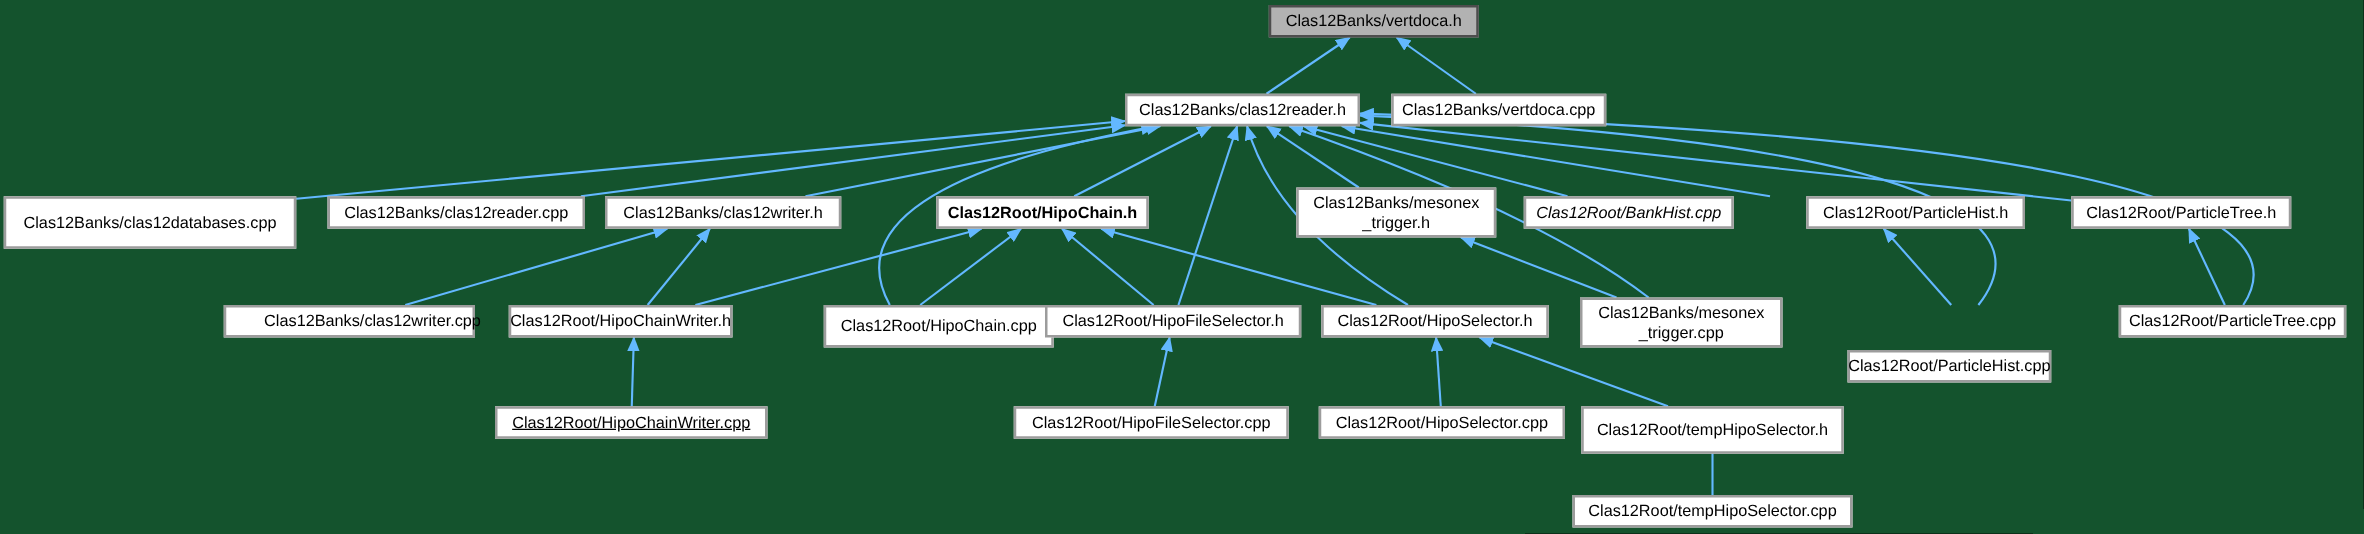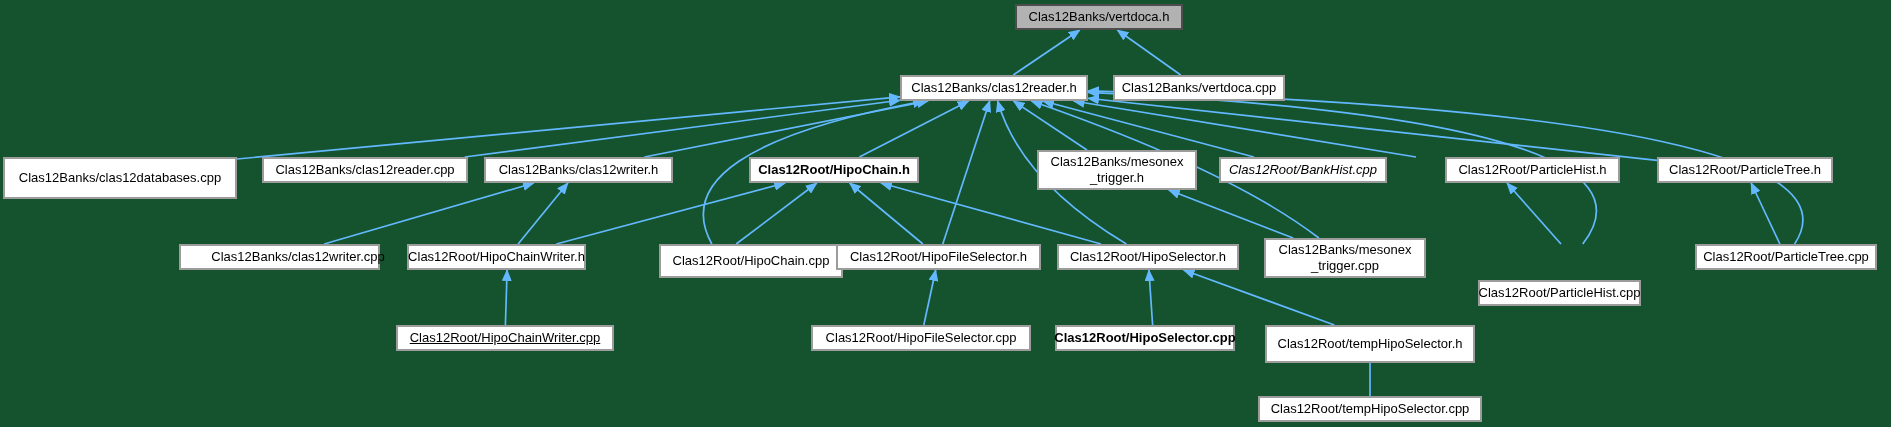--- a/index.html
+++ b/index.html
@@ -101,17 +101,17 @@
       <div class="node" style="left: 407px; top: 244px; width: 179px; height: 26px;">Clas12Root/HipoChainWriter.h</div>
       <div class="node" style="left: 627px; top: 244px; width: 184px; height: 34px; margin-left: 32px;">Clas12Root/HipoChain.cpp</div>
       <div class="node" style="left: 836px; top: 244px; width: 205px; height: 26px;">Clas12Root/HipoFileSelector.h</div>
       <div class="node" style="left: 1057px; top: 244px; width: 182px; height: 26px;">Clas12Root/HipoSelector.h</div>
       <div class="node" style="left: 1264px; top: 238px; width: 162px; height: 40px;">Clas12Banks/mesonex
 _trigger.cpp</div>
       <div class="node" style="left: 1478px; top: 244px; width: 163px; height: 26px; margin-top: 36px;">Clas12Root/ParticleHist.cpp</div>
       <div class="node" style="left: 1695px; top: 244px; width: 182px; height: 26px;">Clas12Root/ParticleTree.cpp</div>
       <div class="node" style="left: 396px; top: 325px; width: 218px; height: 26px; text-decoration: underline;">Clas12Root/HipoChainWriter.cpp</div>
       <div class="node" style="left: 811px; top: 325px; width: 220px; height: 26px;">Clas12Root/HipoFileSelector.cpp</div>
-      <div class="node" style="left: 1055px; top: 325px; width: 180px; height: 26px; font-weight: bold;">Clas12Root/HipoSelector.cpp</div>
+      <div class="node" style="left: 1055px; top: 325px; width: 197px; height: 26px;">Clas12Root/HipoSelector.cpp</div>
       <div class="node" style="left: 1265px; top: 325px; width: 210px; height: 38px;">Clas12Root/tempHipoSelector.h</div>
       <div class="node" style="left: 1258px; top: 396px; width: 224px; height: 26px;">Clas12Root/tempHipoSelector.cpp</div>
     </div>
 </div>
 
 </body></html>

